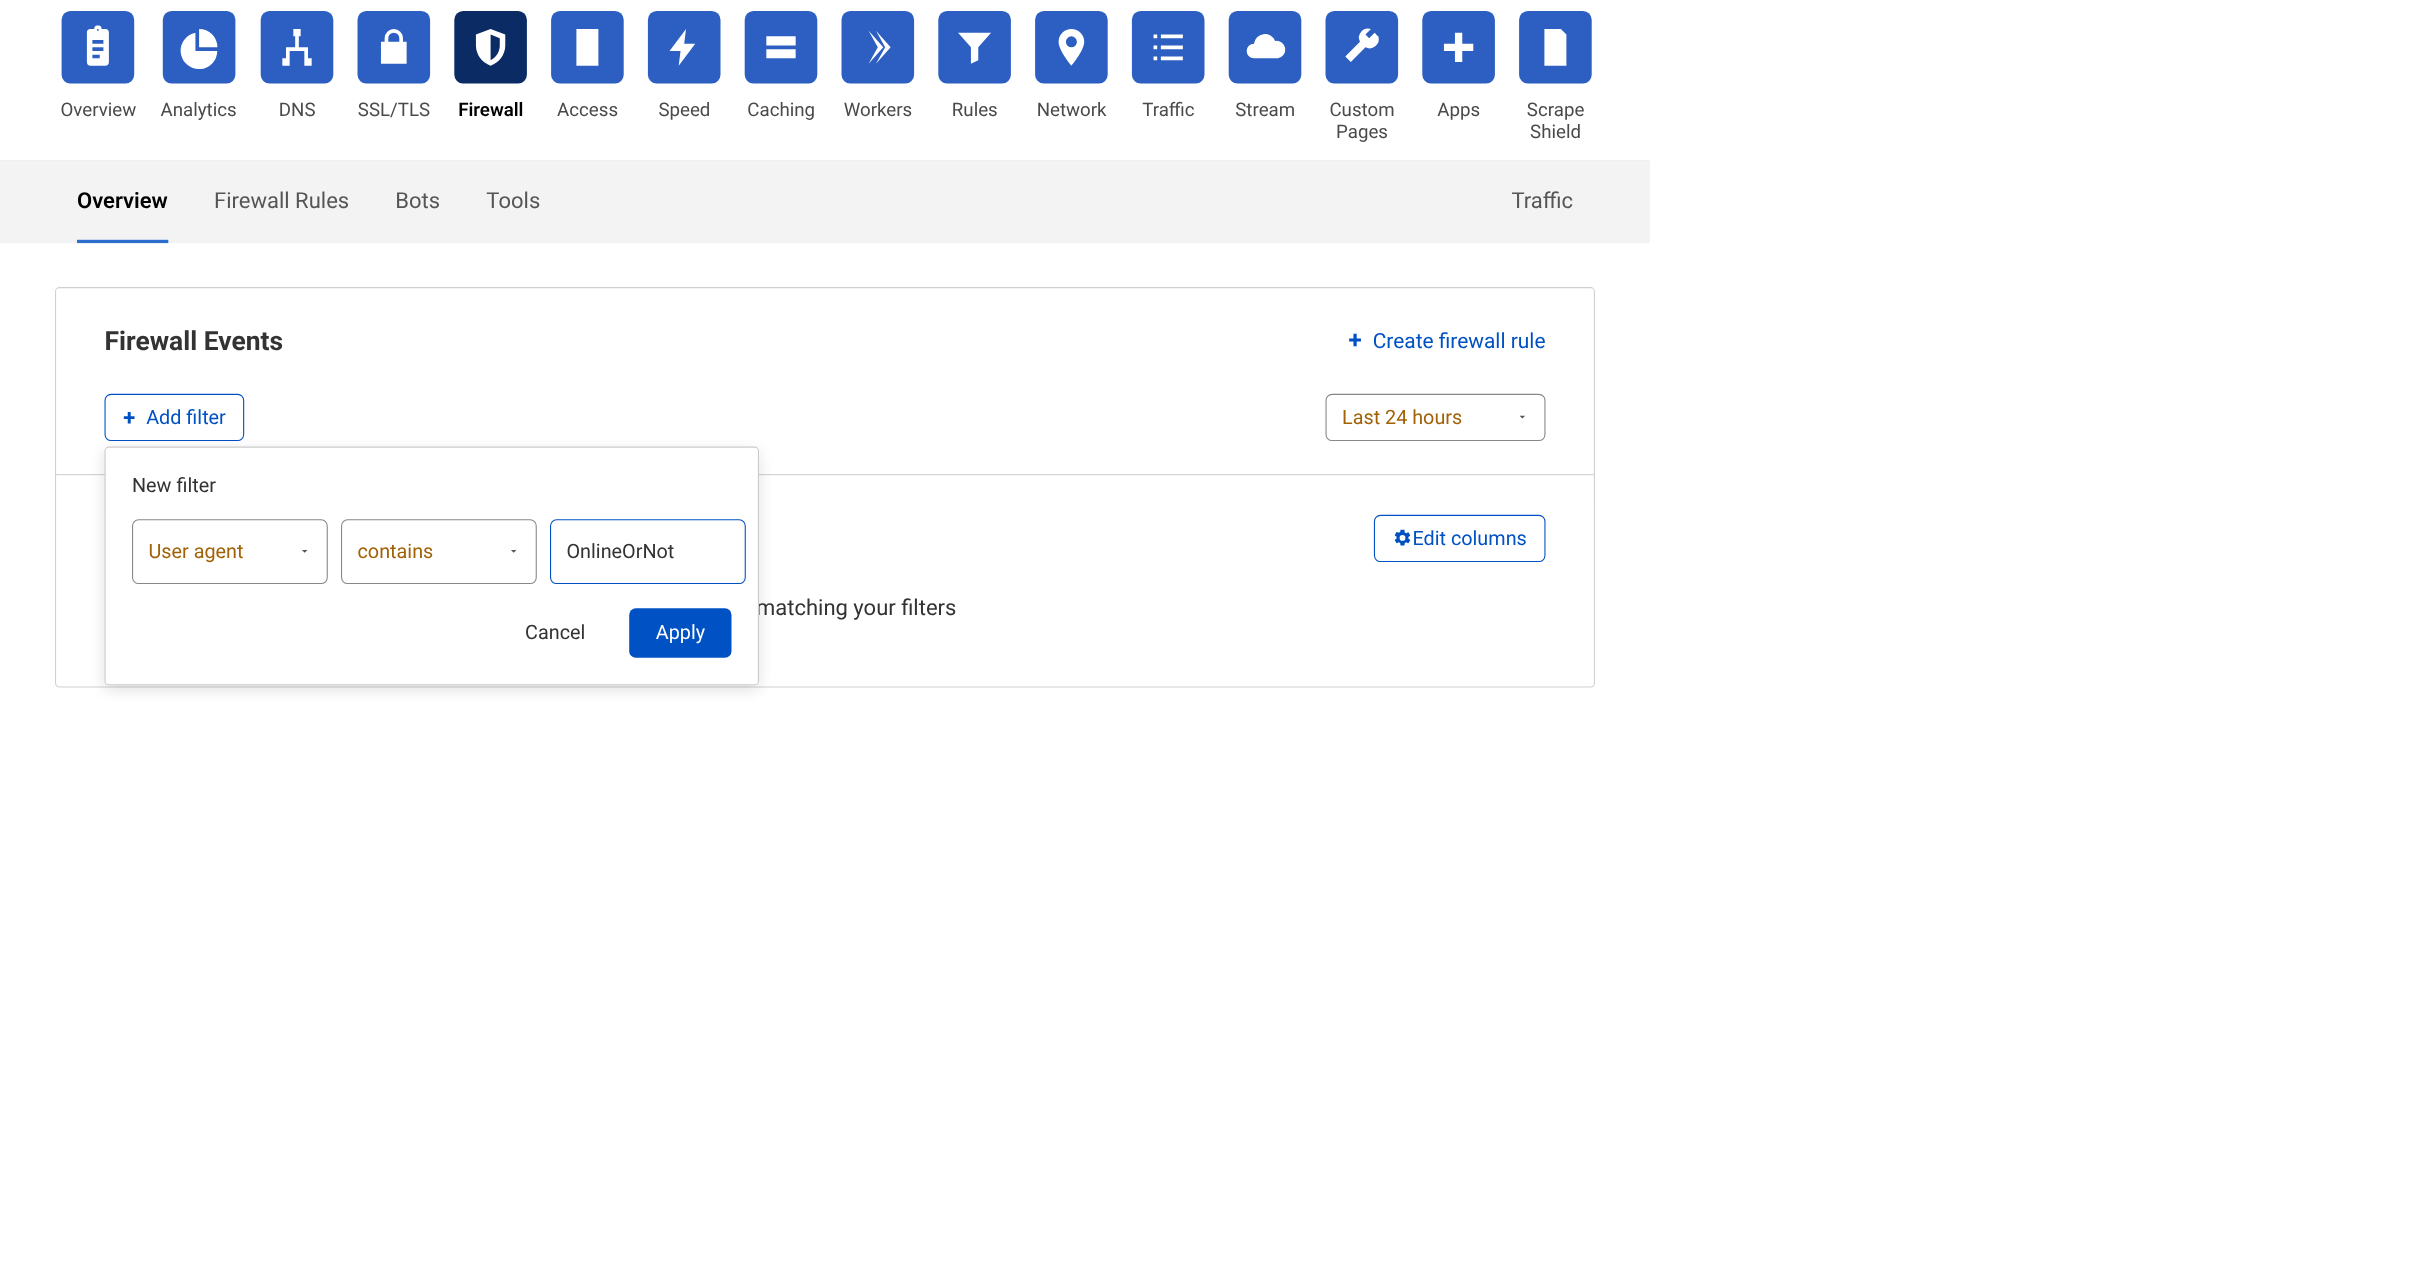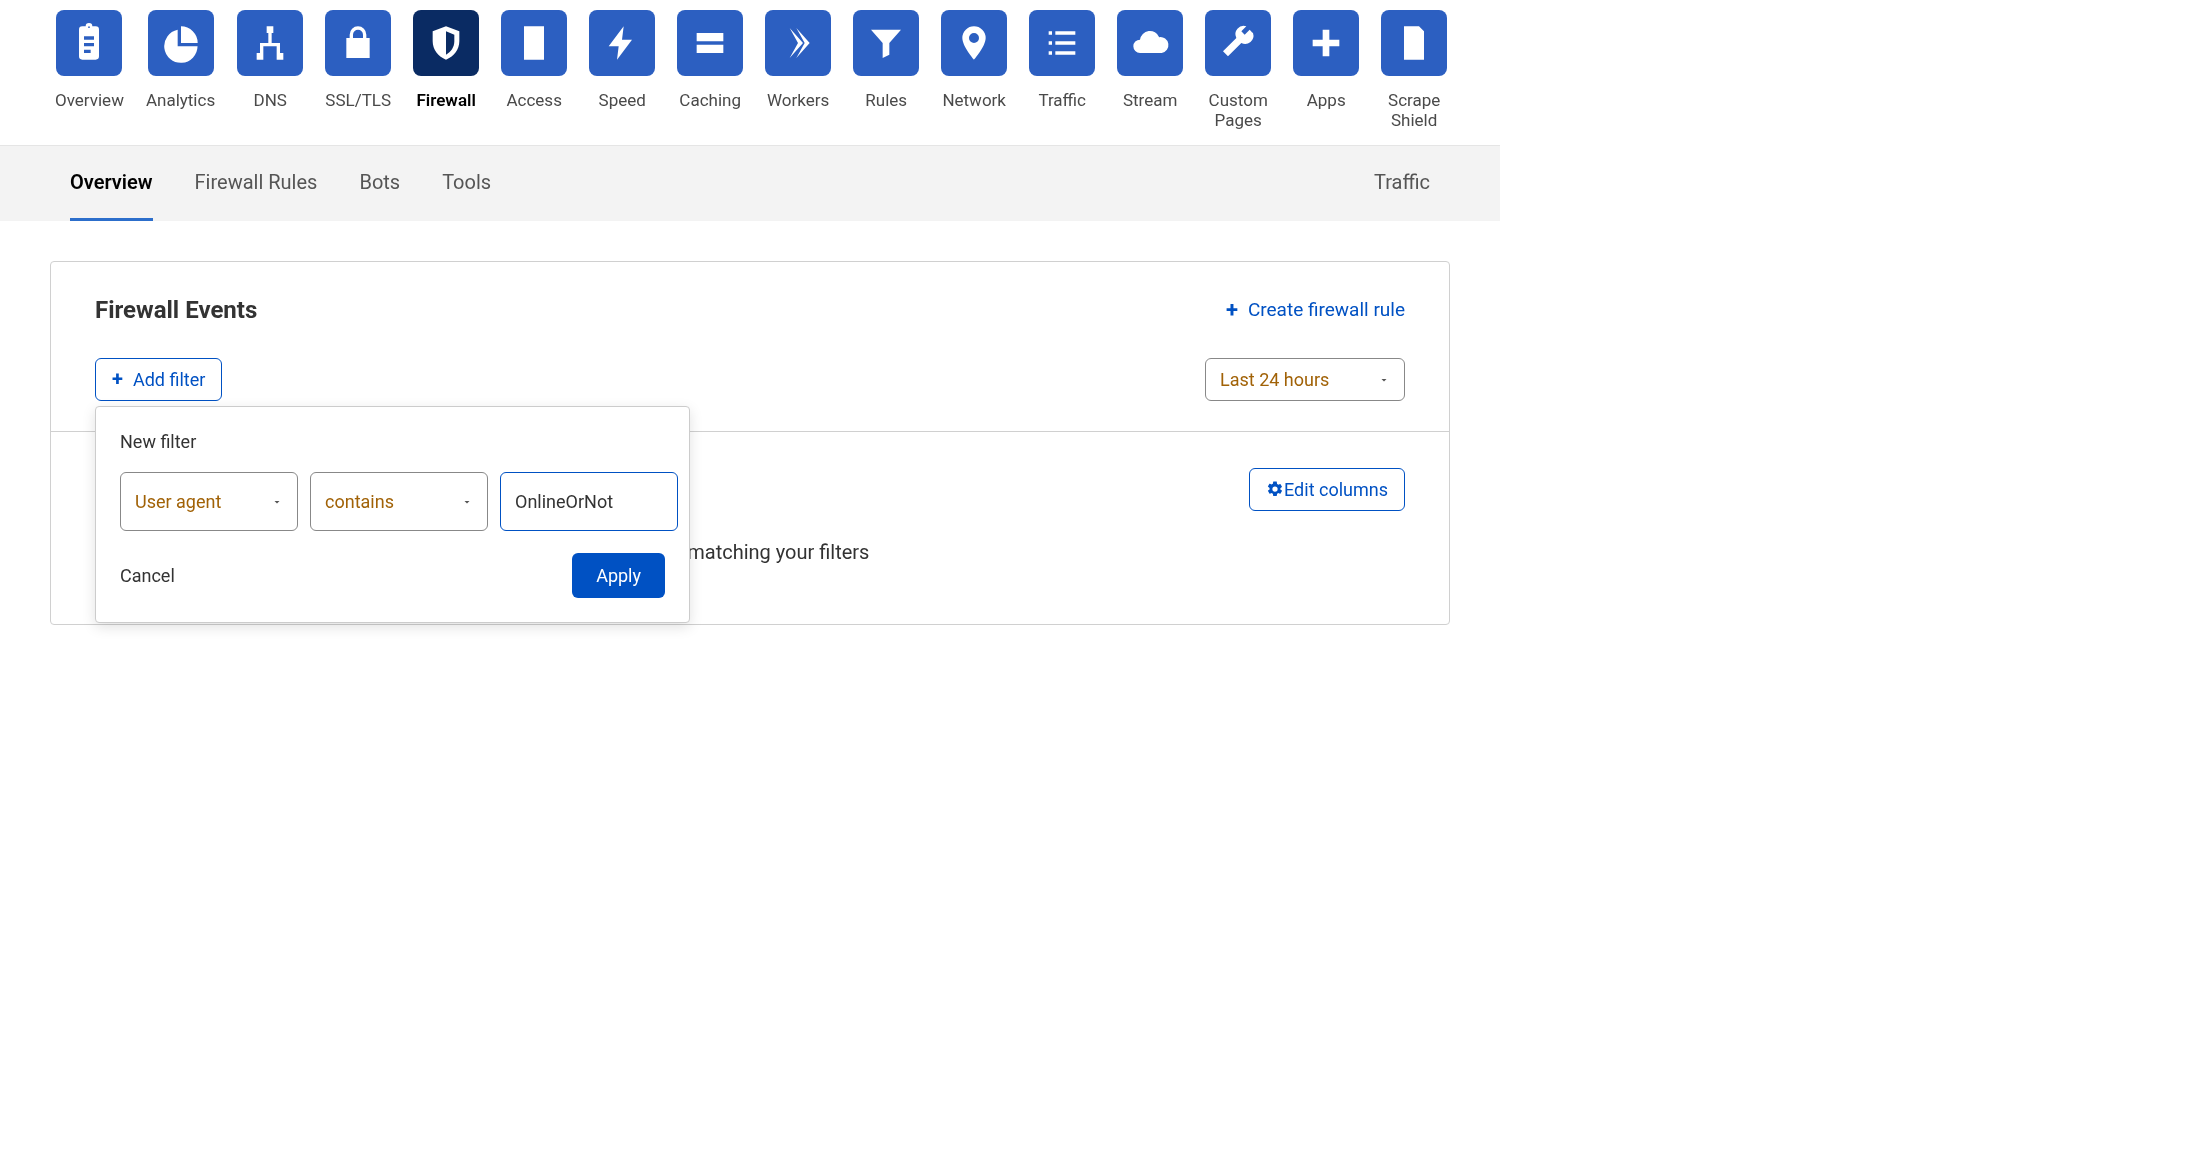--- a/index.html
+++ b/index.html
@@ -174,21 +174,21 @@
   .text-input {
     border: 1.5px solid #0051c3;
     border-radius: 6px;
     padding: 18px 14px;
     font-size: 18px;
     flex: 0 0 178px;
     min-width: 178px;
     font-family: inherit;
     color: #333;
   }
-  .popover-actions { display: flex; justify-content: space-between; align-items: center; gap: 20px; }
+  .popover-actions { display: flex; justify-content: flex-end; align-items: center; gap: 40px; }
   .btn-cancel { font-size: 18px; color: #333; cursor: pointer; background: none; border: none; font-family: inherit; }
   .btn-primary {
     background: #0051c3;
     color: #fff;
     border: none;
     border-radius: 6px;
     padding: 12px 24px;
     font-size: 18px;
     cursor: pointer;
     font-family: inherit;

